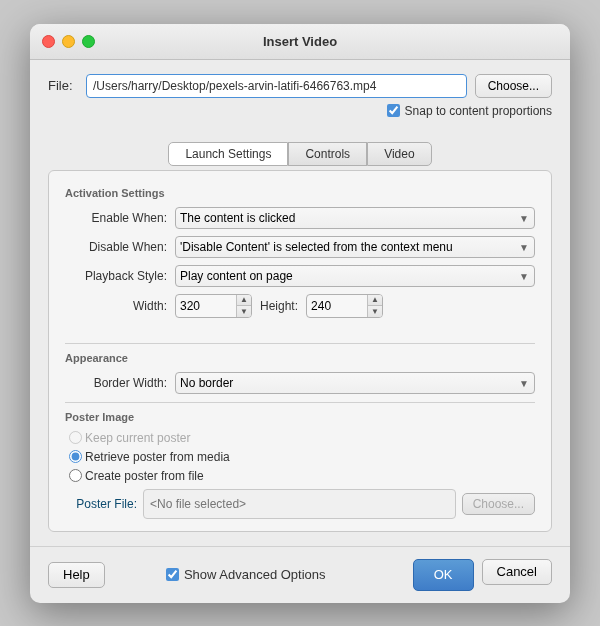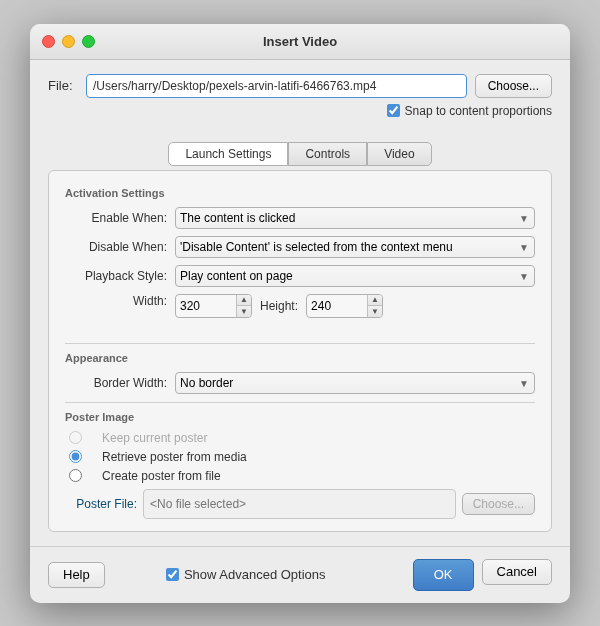--- a/index.html
+++ b/index.html
@@ -165,20 +165,21 @@
       position: absolute;
       right: 6px;
       top: 50%;
       transform: translateY(-50%);
       font-size: 10px;
       color: #666;
       pointer-events: none;
     }
     .width-height-row {
       display: flex;
+      align-items: center;
       margin-bottom: 25px;
     }
     .wh-label {
       min-width: 110px;
       text-align: right;
       padding-right: 8px;
       font-size: 12px;
       color: #333;
     }
     .wh-input-group {
@@ -230,21 +231,21 @@
       border: none;
       border-top: 1px solid #d0d0d0;
       margin: 8px 0;
     }
     .poster-section {
       margin-top: 4px;
     }
     .radio-row {
       display: flex;
       align-items: center;
-      gap: 20px;
+      gap: 3px;
       margin-bottom: 5px;
       padding-left: 4px;
     }
     .radio-input {
       width: 13px;
       height: 13px;
       accent-color: #4a90d9;
     }
     .radio-label {
       font-size: 12px;

